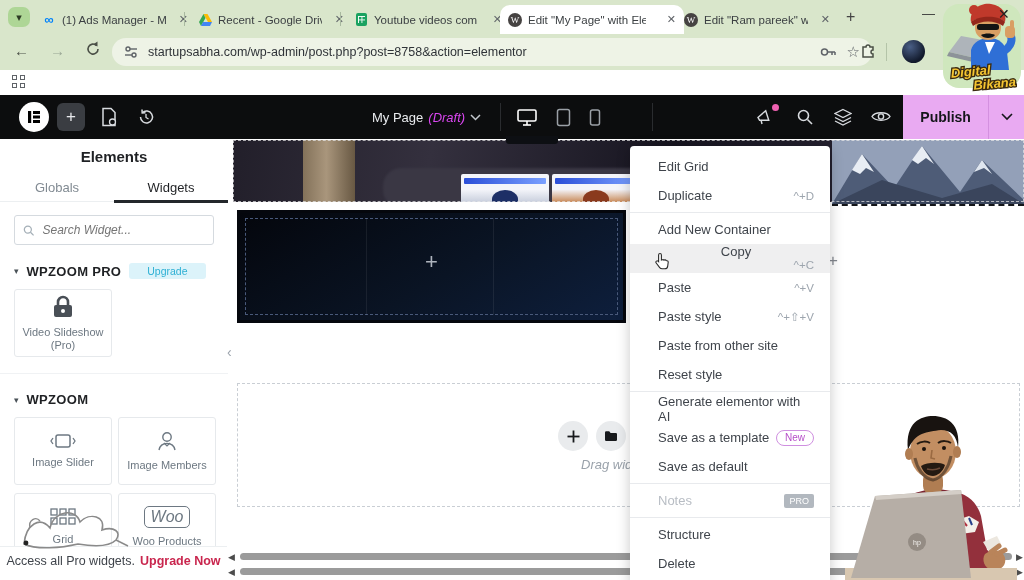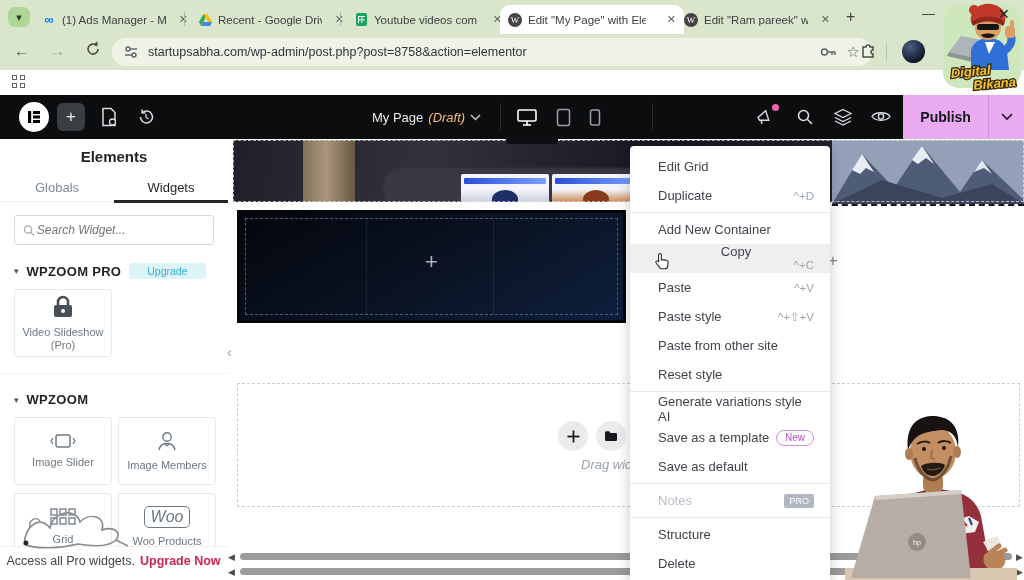--- a/index.html
+++ b/index.html
@@ -46,41 +46,41 @@
 
   
   .etopbar{position:absolute;left:0;top:95px;width:1024px;height:44px;background:#0c0d0e;}
   .elogo{position:absolute;left:19px;top:7px;width:30px;height:30px;border-radius:50%;background:#fff;
          display:flex;align-items:center;justify-content:center;}
   .eplus{position:absolute;left:57px;top:8px;width:28px;height:28px;border-radius:6px;background:#3a3d42;
          color:#e8eaed;font-size:17px;display:flex;align-items:center;justify-content:center;}
   .ebar-ic{position:absolute;top:12px;}
   .pagetitle{position:absolute;left:372px;top:0;height:44px;display:flex;align-items:center;gap:5px;
              color:#e9ebee;font-size:13px;}
-  .pagetitle .draft{color:#fdba74;font-style:italic;text-align:center;}
+  .pagetitle .draft{color:#d946ef;font-style:italic;text-align:center;}
   .devgroup{position:absolute;left:508px;top:0;height:44px;display:flex;align-items:center;gap:18px;padding-left:8px;}
   .dev-underline{position:absolute;left:514px;top:41px;width:36px;height:2.5px;background:#fff;}
   .vsep{position:absolute;top:8px;width:1px;height:28px;background:#2a2c2f;}
   .pink-dot{position:absolute;left:772px;top:9px;width:7px;height:7px;border-radius:50%;background:#ef61b1;}
   .publish{position:absolute;left:903px;top:0;width:121px;height:44px;background:#e9aaf2;display:flex;}
   .publish .plabel{width:86px;display:flex;align-items:center;justify-content:center;
                    color:#14161a;font-weight:bold;font-size:14px;}
   .publish .pdrop{width:35px;display:flex;align-items:center;justify-content:center;border-left:1px solid #d490e0;}
 
   
   .panel{position:absolute;left:0;top:139px;width:228px;height:441px;background:#fff;border-right:1px solid #e3e6e9;}
   .panel-title{height:34px;display:flex;align-items:center;justify-content:center;
                font-size:15px;font-weight:bold;color:#1f2124;}
   .ptabs{display:flex;height:28px;border-bottom:1px solid #eceff1;}
   .ptab{flex:1;display:flex;align-items:center;justify-content:center;font-size:13px;color:#818a92;position:relative;}
   .ptab.active{color:#1f2124;}
   .ptab.active:after{content:"";position:absolute;left:0;right:114px;bottom:-2px;height:3px;background:#23272b;
                      left:0;right:0;}
   .searchwrap{margin:13px 14px 0 14px;height:28px;border:1px solid #d5dadf;border-radius:3px;
-              display:flex;align-items:center;padding:0 8px;}
+              display:flex;align-items:center;padding:0 8px;gap:6px;}
   .searchwrap input{border:0;outline:0;width:100%;font-size:12px;font-style:italic;color:#6d7882;
                     font-family:"Liberation Sans",sans-serif;background:transparent;}
   .sechead{margin:18px 14px 0 14px;display:flex;align-items:center;gap:8px;}
   .sechead .caret{font-size:9px;color:#495157;}
   .sechead .stitle{font-size:13px;font-weight:bold;color:#1f2124;letter-spacing:.3px;}
   .upbadge{font-size:10.5px;color:#2fb0d4;background:#dcf3fa;padding:2px 18px;border-radius:3px;}
   .cards{margin:10px 14px 0 14px;display:grid;grid-template-columns:96px 96px;gap:8px;}
   .wcard{width:96px;height:66px;border:1px solid #e6e9ec;border-radius:3px;background:#fff;
          display:flex;flex-direction:column;align-items:center;justify-content:center;gap:7px;}
   .wlabel{font-size:11px;color:#6d7882;text-align:center;line-height:1.1;}
@@ -494,21 +494,21 @@
         <span class="ms">^+⇧+V</span>
       </div>
     <div class="mi">
         <span>Paste from other site</span>
       </div>
     <div class="mi">
         <span>Reset style</span>
       </div>
     <div class="mi-div"></div>
     <div class="mi">
-        <span>Generate variations style AI</span>
+        <span>Generate elementor with AI</span>
       </div>
     <div class="mi">
         <span>Save as a template</span>
         <span class="badge-new">New</span>
       </div>
     <div class="mi">
         <span>Save as default</span>
       </div>
     <div class="mi-div"></div>
     <div class="mi disabled">

